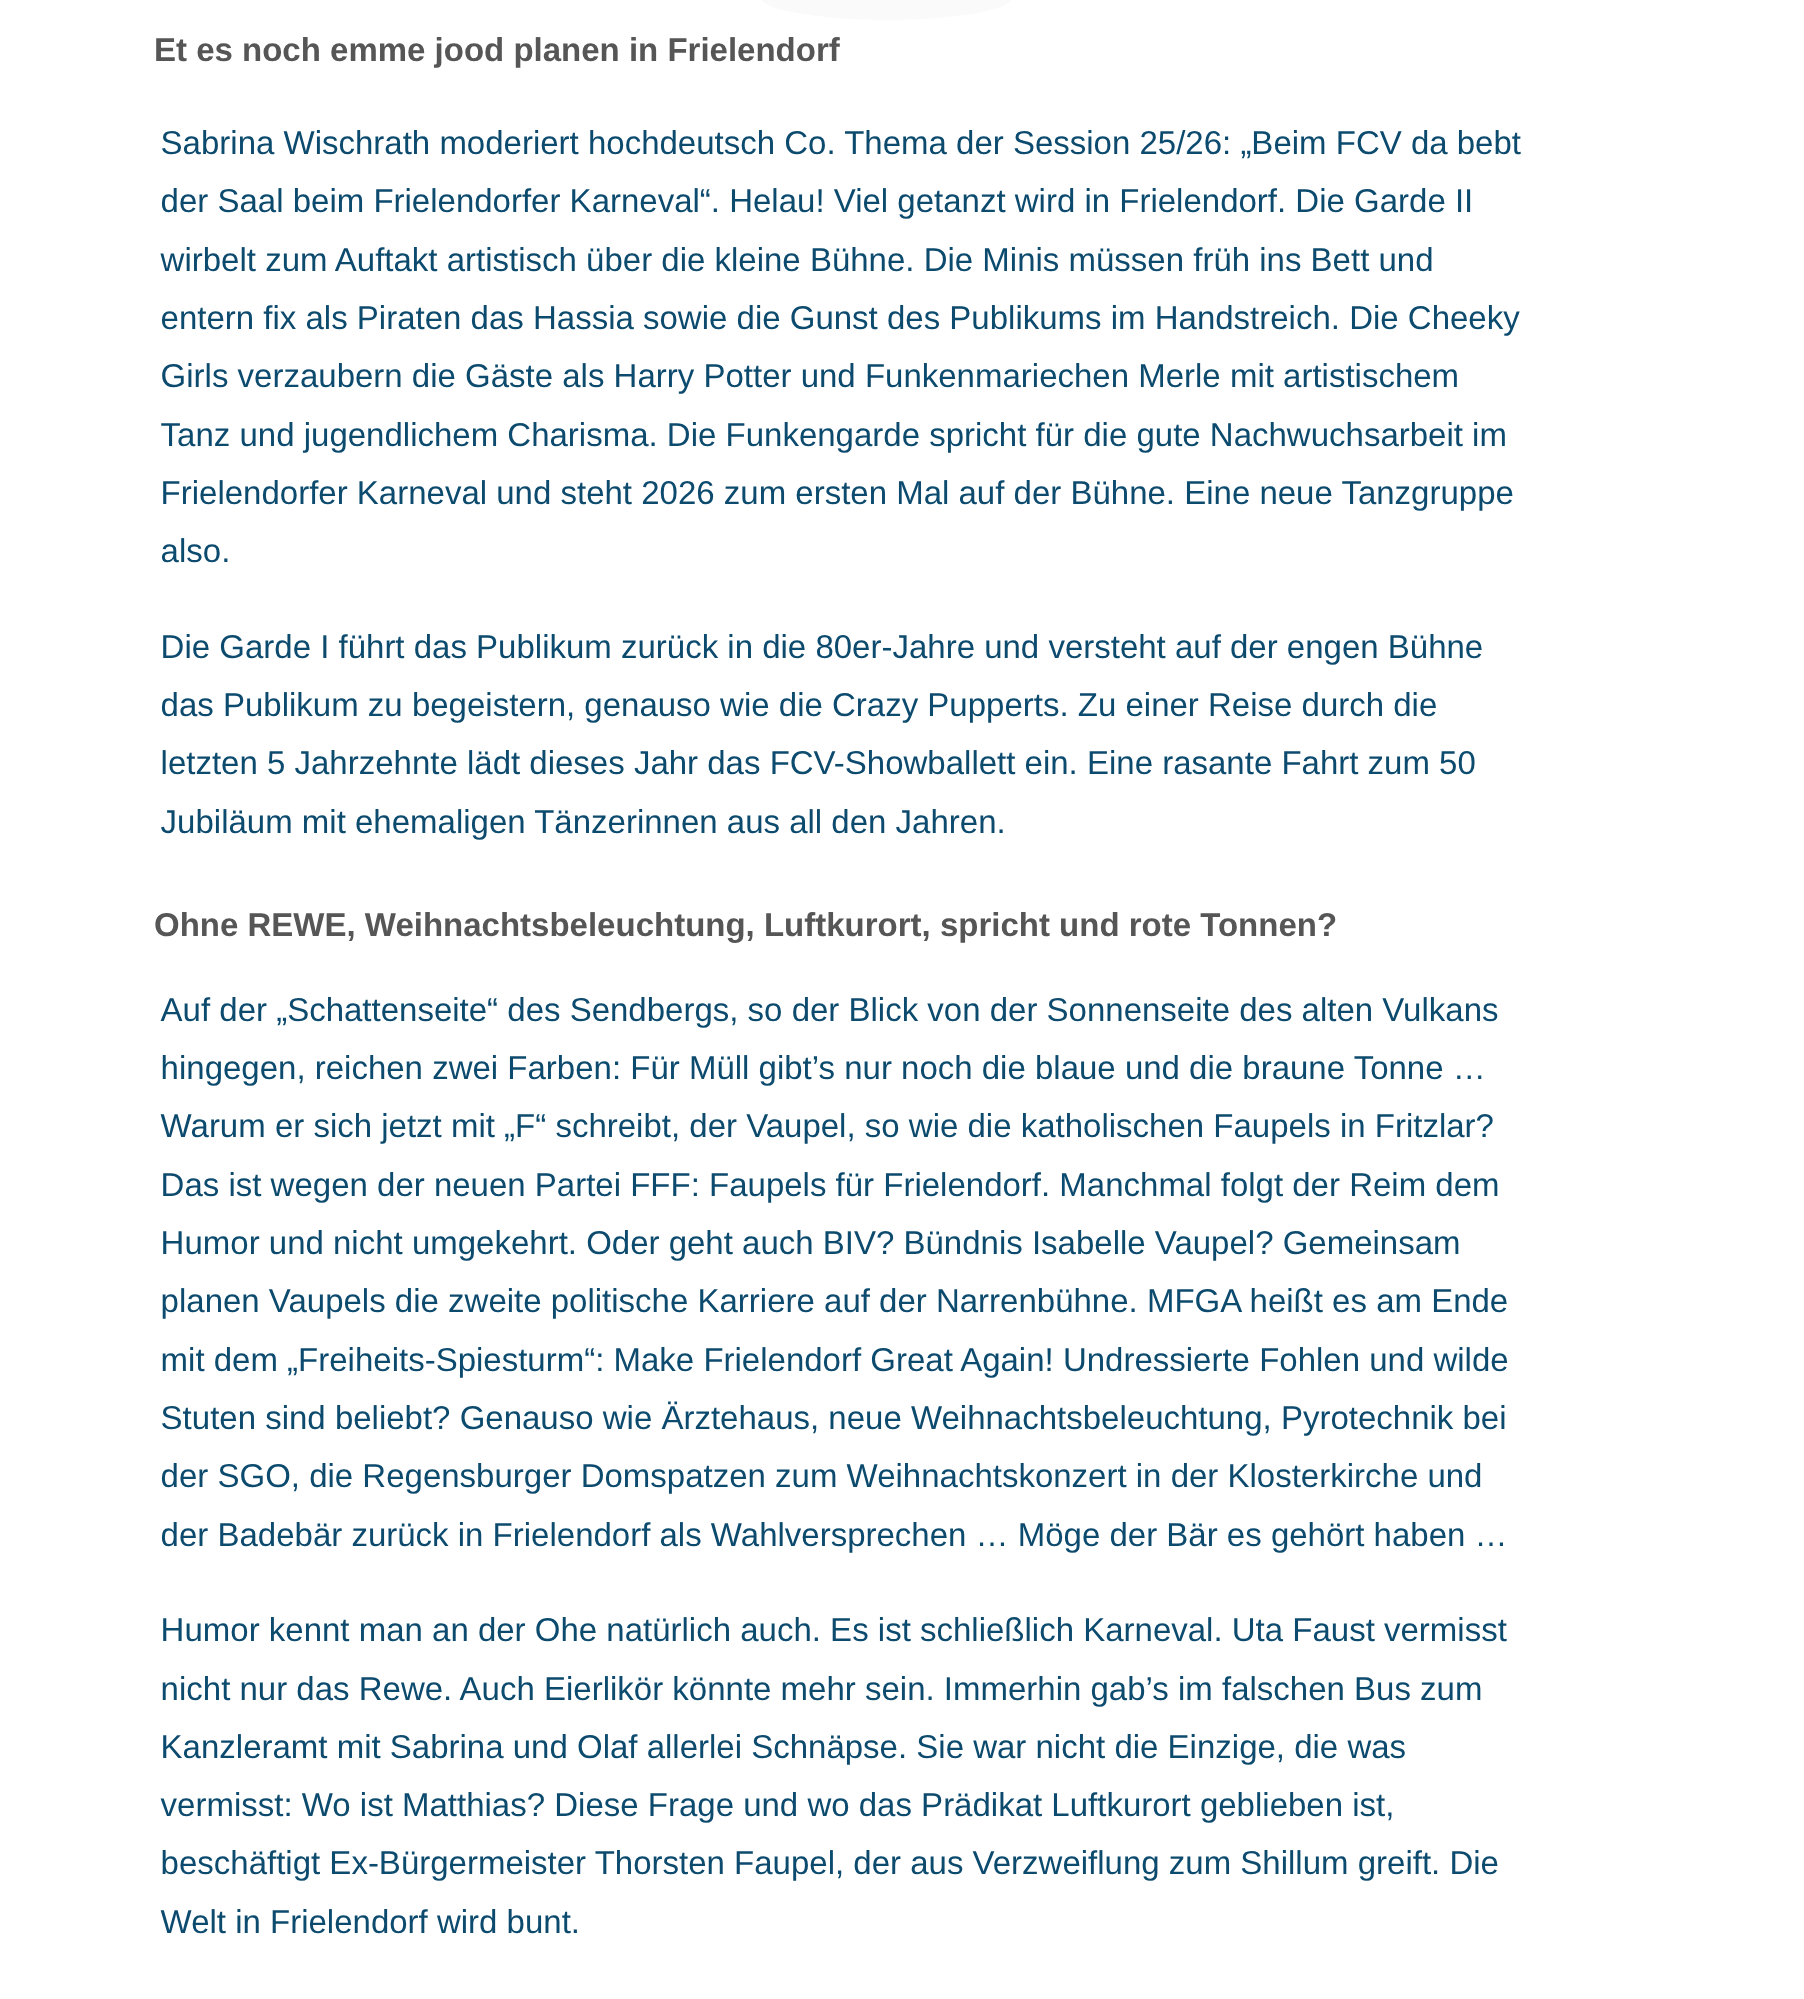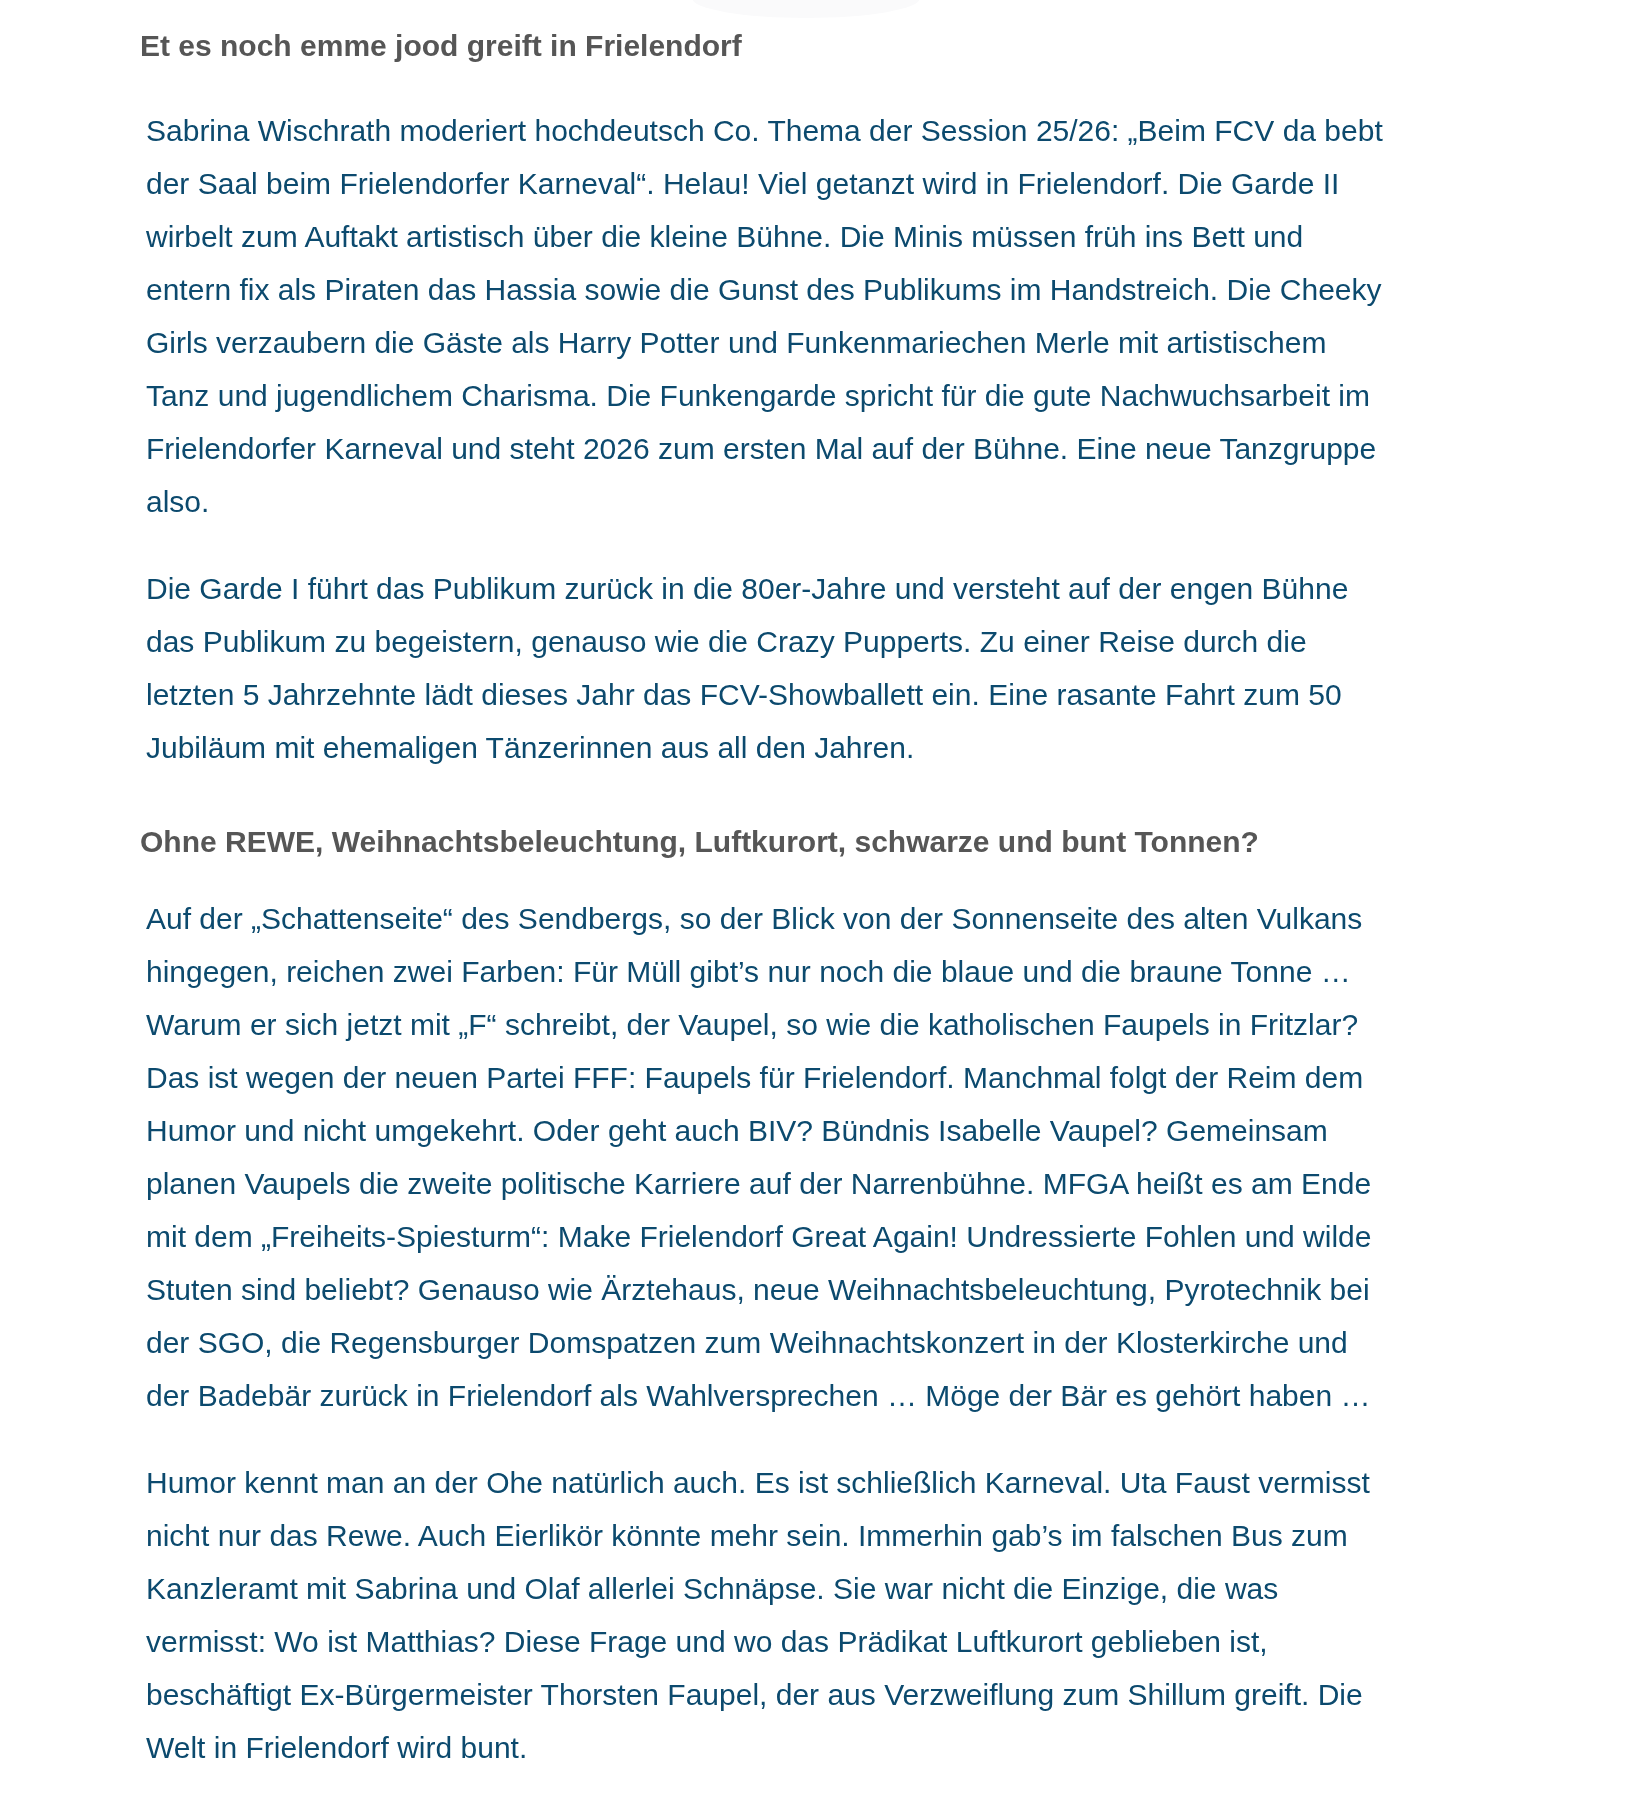--- a/index.html
+++ b/index.html
@@ -53,37 +53,37 @@
     white-space: pre-line;
     letter-spacing: 0;
   }
 </style>
 </head>
 <body>
 
 <div class="top-pill"></div>
 
 <div class="content">
-  <h2 class="section-heading">Et es noch emme jood greift in Frielendorf</h2>
+  <h2 class="section-heading">Et es noch emme jood planen in Frielendorf</h2>
 
   <p class="body-paragraph">Sabrina Wischrath moderiert hochdeutsch Co. Thema der Session 25/26: „Beim FCV da bebt
 der Saal beim Frielendorfer Karneval“. Helau! Viel getanzt wird in Frielendorf. Die Garde II
 wirbelt zum Auftakt artistisch über die kleine Bühne. Die Minis müssen früh ins Bett und
 entern fix als Piraten das Hassia sowie die Gunst des Publikums im Handstreich. Die Cheeky
 Girls verzaubern die Gäste als Harry Potter und Funkenmariechen Merle mit artistischem
 Tanz und jugendlichem Charisma. Die Funkengarde spricht für die gute Nachwuchsarbeit im
 Frielendorfer Karneval und steht 2026 zum ersten Mal auf der Bühne. Eine neue Tanzgruppe
 also.</p>
 
   <p class="body-paragraph">Die Garde I führt das Publikum zurück in die 80er-Jahre und versteht auf der engen Bühne
 das Publikum zu begeistern, genauso wie die Crazy Pupperts. Zu einer Reise durch die
 letzten 5 Jahrzehnte lädt dieses Jahr das FCV-Showballett ein. Eine rasante Fahrt zum 50
 Jubiläum mit ehemaligen Tänzerinnen aus all den Jahren.</p>
 
-  <h2 class="section-heading mid">Ohne REWE, Weihnachtsbeleuchtung, Luftkurort, schwarze und bunt Tonnen?</h2>
+  <h2 class="section-heading mid">Ohne REWE, Weihnachtsbeleuchtung, Luftkurort, spricht und rote Tonnen?</h2>
 
   <p class="body-paragraph">Auf der „Schattenseite“ des Sendbergs, so der Blick von der Sonnenseite des alten Vulkans
 hingegen, reichen zwei Farben: Für Müll gibt’s nur noch die blaue und die braune Tonne …
 Warum er sich jetzt mit „F“ schreibt, der Vaupel, so wie die katholischen Faupels in Fritzlar?
 Das ist wegen der neuen Partei FFF: Faupels für Frielendorf. Manchmal folgt der Reim dem
 Humor und nicht umgekehrt. Oder geht auch BIV? Bündnis Isabelle Vaupel? Gemeinsam
 planen Vaupels die zweite politische Karriere auf der Narrenbühne. MFGA heißt es am Ende
 mit dem „Freiheits-Spiesturm“: Make Frielendorf Great Again! Undressierte Fohlen und wilde
 Stuten sind beliebt? Genauso wie Ärztehaus, neue Weihnachtsbeleuchtung, Pyrotechnik bei
 der SGO, die Regensburger Domspatzen zum Weihnachtskonzert in der Klosterkirche und

